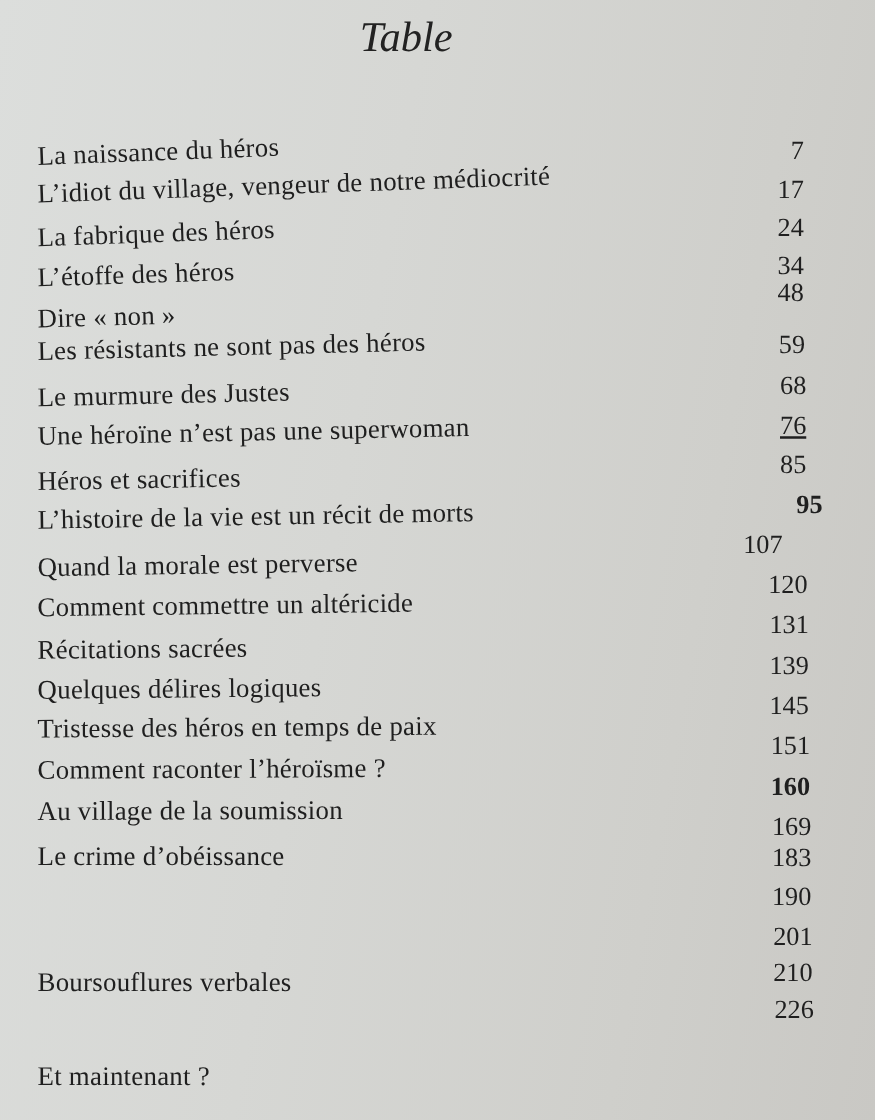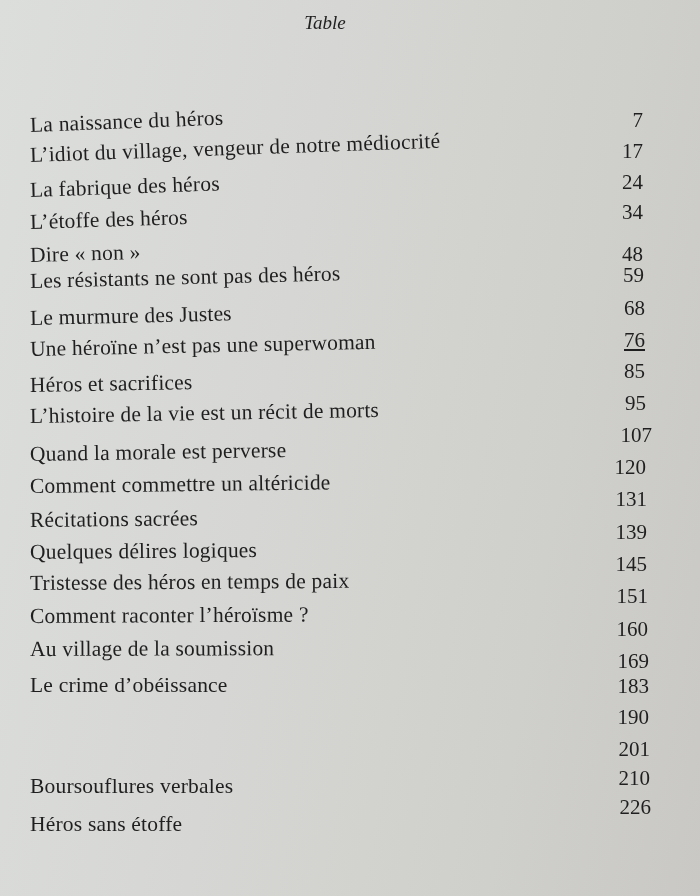--- a/index.html
+++ b/index.html
@@ -6,21 +6,21 @@
   body {
     width: 700px; height: 896px; overflow: hidden;
     background: linear-gradient(100deg, #dcdedc 0%, #d6d7d4 40%, #cfcfcb 75%, #c9c8c4 100%);
     font-family: "Liberation Serif", "DejaVu Serif", serif;
     color: #1e1e1e;
     position: relative;
   }
   .page { position: absolute; inset: 0; }
   .title {
     position: absolute; left: 0; width: 650px; top: 12px;
-    text-align: center; font-style: italic; font-size: 19px; color: #222;
+    text-align: center; font-style: italic; font-size: 34px; color: #222;
   }
   .toc { position: absolute; left: 0; top: 0; width: 700px; height: 896px; }
   .entry {
     position: absolute; left: 28px; font-size: 21.5px; white-space: nowrap;
     color: #1f1f1f; letter-spacing: 0.2px;
   }
   .page-num {
     position: absolute; font-size: 21px; color: #1f1f1f; text-align: right; width: 60px;
   }
 </style>
@@ -37,66 +37,66 @@
     <div class="entry" style="top:143px;left:30px;transform:rotate(-2deg);transform-origin:left center;">L’idiot du village, vengeur de notre médiocrité</div>
     <div class="page-num" style="top:139px;left:583px;">17</div>
 
     <div class="entry" style="top:178px;left:30px;transform:rotate(-2deg);transform-origin:left center;">La fabrique des héros</div>
     <div class="page-num" style="top:170px;left:583px;">24</div>
 
     <div class="entry" style="top:210px;left:30px;transform:rotate(-1.8deg);transform-origin:left center;">L’étoffe des héros</div>
     <div class="page-num" style="top:200px;left:583px;">34</div>
 
     <div class="entry" style="top:243px;left:30px;transform:rotate(-1.6deg);transform-origin:left center;">Dire « non »</div>
-    <div class="page-num" style="top:242px;left:583px;">48</div>
+    <div class="page-num" style="top:222px;left:583px;">48</div>
 
     <div class="entry" style="top:269px;left:30px;transform:rotate(-1.4deg);transform-origin:left center;">Les résistants ne sont pas des héros</div>
     <div class="page-num" style="top:263px;left:584px;">59</div>
 
     <div class="entry" style="top:306px;left:30px;transform:rotate(-1.3deg);transform-origin:left center;">Le murmure des Justes</div>
     <div class="page-num" style="top:296px;left:585px;">68</div>
 
     <div class="entry" style="top:337px;left:30px;transform:rotate(-1.2deg);transform-origin:left center;">Une héroïne n’est pas une superwoman</div>
     <div class="page-num" style="top:328px;left:585px;text-decoration:underline;">76</div>
 
     <div class="entry" style="top:373px;left:30px;transform:rotate(-1deg);transform-origin:left center;">Héros et sacrifices</div>
     <div class="page-num" style="top:359px;left:585px;">85</div>
 
     <div class="entry" style="top:404px;left:30px;transform:rotate(-1deg);transform-origin:left center;">L’histoire de la vie est un récit de morts</div>
-    <div class="page-num" style="top:391px;left:586px;">95</div>
+    <div class="page-num" style="top:391px;left:598px;font-weight:bold;">95</div>
 
     <div class="entry" style="top:442px;left:30px;transform:rotate(-0.9deg);transform-origin:left center;">Quand la morale est perverse</div>
-    <div class="page-num" style="top:423px;left:592px;">107</div>
+    <div class="page-num" style="top:423px;left:566px;">107</div>
 
     <div class="entry" style="top:474px;left:30px;transform:rotate(-0.7deg);transform-origin:left center;">Comment commettre un altéricide</div>
     <div class="page-num" style="top:455px;left:586px;">120</div>
 
     <div class="entry" style="top:508px;left:30px;transform:rotate(-0.6deg);transform-origin:left center;">Récitations sacrées</div>
     <div class="page-num" style="top:487px;left:587px;">131</div>
 
     <div class="entry" style="top:540px;left:30px;transform:rotate(-0.5deg);transform-origin:left center;">Quelques délires logiques</div>
     <div class="page-num" style="top:520px;left:587px;">139</div>
 
     <div class="entry" style="top:571px;left:30px;transform:rotate(-0.4deg);transform-origin:left center;">Tristesse des héros en temps de paix</div>
     <div class="page-num" style="top:552px;left:587px;">145</div>
 
     <div class="entry" style="top:604px;left:30px;transform:rotate(-0.3deg);transform-origin:left center;">Comment raconter l’héroïsme ?</div>
     <div class="page-num" style="top:584px;left:588px;">151</div>
 
     <div class="entry" style="top:637px;left:30px;transform:rotate(-0.2deg);transform-origin:left center;">Au village de la soumission</div>
-    <div class="page-num" style="top:617px;left:588px;">160</div>
+    <div class="page-num" style="top:617px;left:588px;font-weight:bold;">160</div>
 
     <div class="entry" style="top:673px;left:30px;">Le crime d’obéissance</div>
     <div class="page-num" style="top:649px;left:589px;">169</div>
 
     <div class="page-num" style="top:674px;left:589px;">183</div>
 
     <div class="page-num" style="top:705px;left:589px;">190</div>
 
     <div class="entry" style="top:774px;left:30px;">Boursouflures verbales</div>
     <div class="page-num" style="top:737px;left:590px;">201</div>
 
-    <div class="entry" style="top:812px;left:30px;">Héros sans étoffe</div>
     <div class="page-num" style="top:766px;left:590px;">210</div>
 
+    <div class="entry" style="top:849px;left:30px;">Et maintenant ?</div>
     <div class="page-num" style="top:795px;left:591px;">226</div>
   </div>
 </div>
 
 </body></html>

